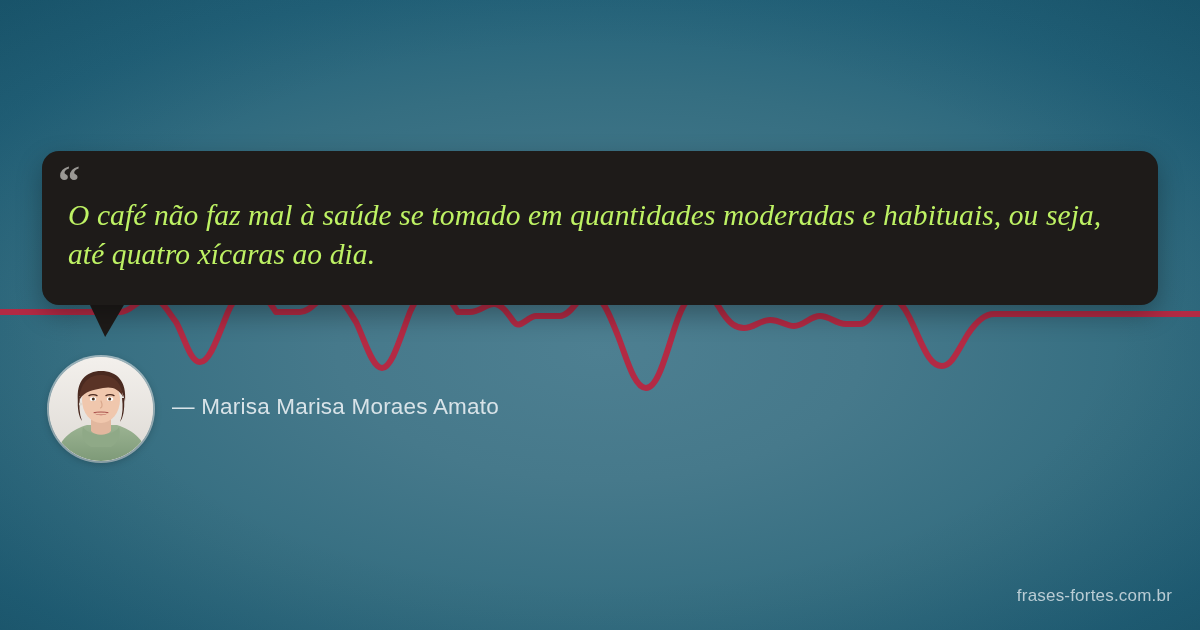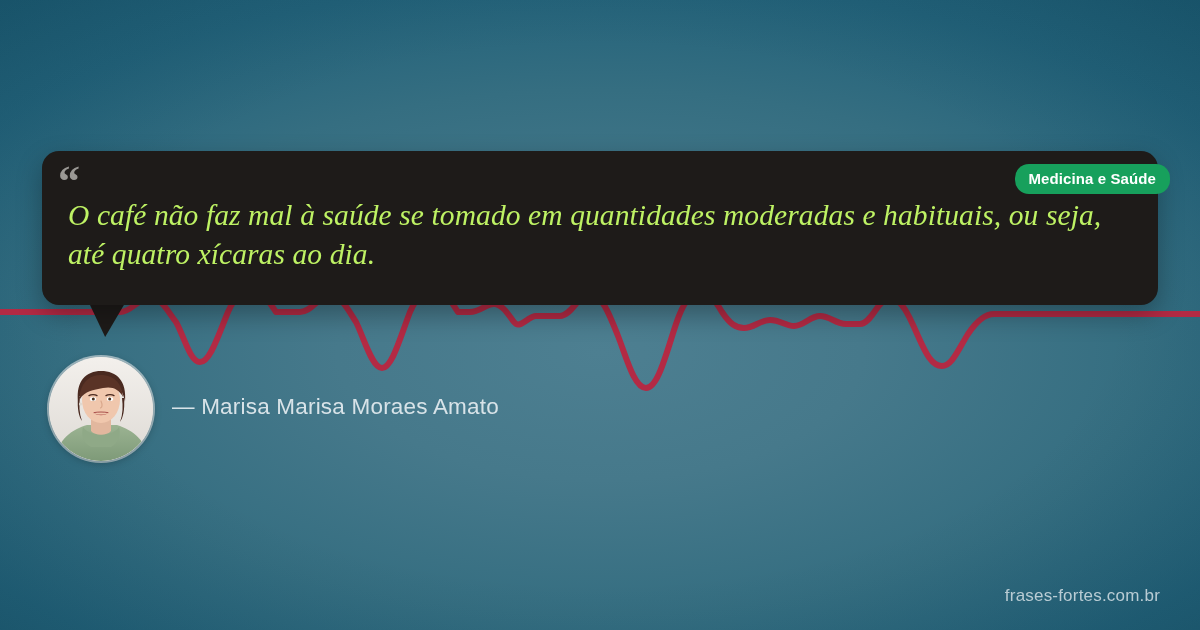--- a/index.html
+++ b/index.html
@@ -65,21 +65,21 @@
   }
   .avatar svg{display:block;}
   
   .author{
     position:absolute;left:172px;top:394px;
     font-size:22.5px;color:#d8e3e8;letter-spacing:0.2px;
     white-space:nowrap;
   }
   
   .site{
-    position:absolute;right:40px;bottom:24px;
+    position:absolute;right:28px;bottom:24px;
     font-size:17px;color:#b9ccd4;letter-spacing:0.2px;
   }
 </style>
 </head>
 <body>
 
 <div class="card">
 
   <div class="bg"></div>
   <div class="bg-vignette"></div>
@@ -128,21 +128,20 @@
   <svg class="bubble-tail" viewBox="0 0 40 38" width="40" height="38">
     <path d="M0,0 L38,0 L17,36 Z" fill="#1e1b19"></path>
   </svg>
 
   <div class="bubble"></div>
 
   <div class="quote-mark">“</div>
 
   <div class="quote-text">O café não faz mal à saúde se tomado em quantidades moderadas e habituais, ou seja, até quatro xícaras ao dia.</div>
 
-  <div class="badge">Medicina e Saúde</div>
 
   <div class="avatar">
     <svg width="104" height="104" viewBox="0 0 104 104">
       <defs>
         <clipPath id="ac">
             <circle cx="52" cy="52" r="52"></circle>
           </clipPath>
         <linearGradient id="bgp" x1="0" y1="0" x2="0" y2="1">
           <stop offset="0" stop-color="#f3f0ec"></stop>
           <stop offset="1" stop-color="#dedad5"></stop>

